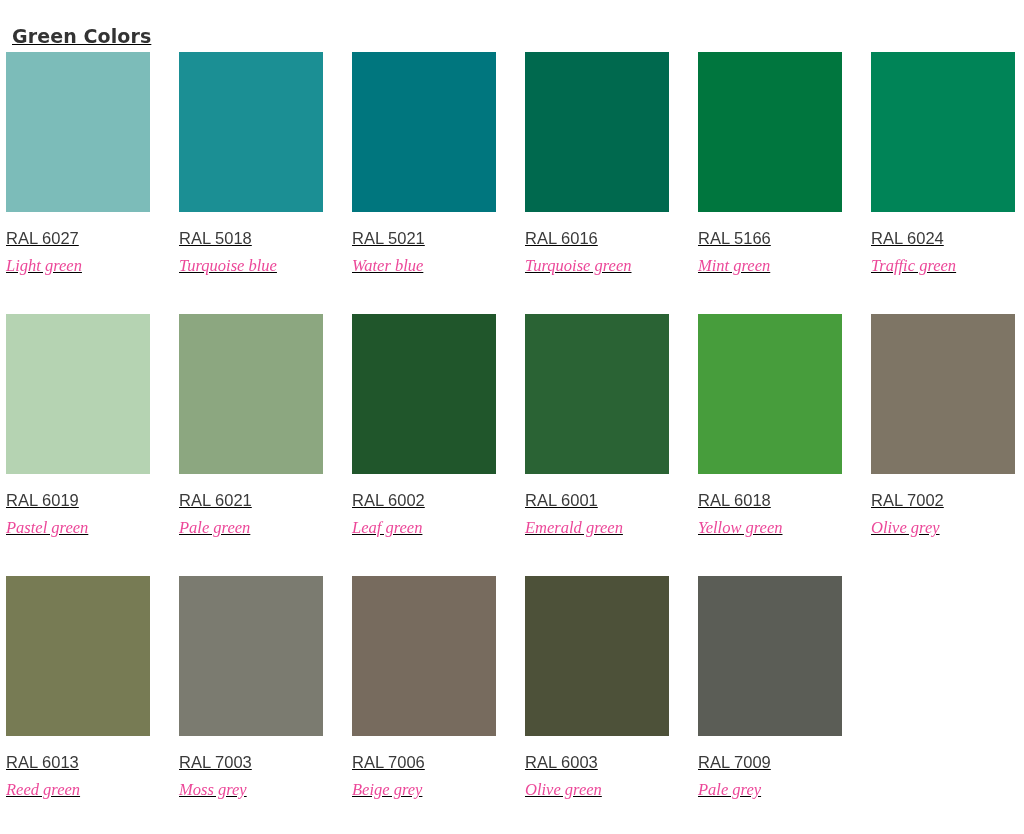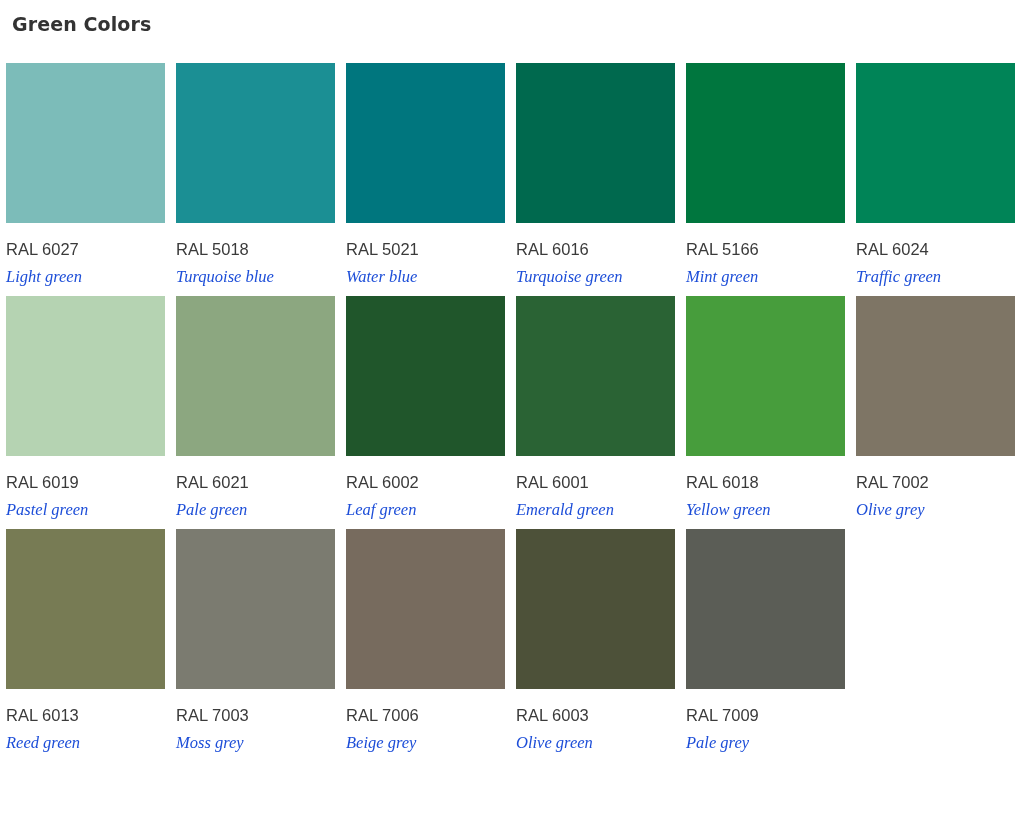--- a/index.html
+++ b/index.html
@@ -13,39 +13,41 @@
     height: 834px;
     font-family: "Liberation Sans", sans-serif;
     -webkit-font-smoothing: antialiased;
     overflow: hidden;
   }
   .page {
     position: relative;
     width: 1024px;
     height: 834px;
     box-sizing: border-box;
-    padding: 0 6px;
+    padding: 12px 6px;
+    text-decoration: underline;
   }
   .page-title {
     font-family: "DejaVu Sans", sans-serif;
     font-size: 19px;
     font-weight: bold;
     color: #333333;
     letter-spacing: 0.1px;
     margin: 0;
     padding: 9px 0 0 6px;
     line-height: 30px;
   }
   .swatch-grid {
     display: grid;
     grid-template-columns: repeat(6, 1fr);
     column-gap: 11px;
     row-gap: 0px;
     padding: 0 3px 0 0;
-    margin-top: 24px;
+    margin-top: 1px;
+    gap: 29px;
   }
   .swatch-cell {
     display: flex;
     flex-direction: column;
     margin-bottom: 10px;
   }
   .swatch-chip {
     width: 100%;
     height: 160px;
     display: block;
@@ -56,21 +58,21 @@
     font-weight: 400;
     color: #3a3a3a;
     line-height: 18px;
     margin-top: 17px;
     white-space: nowrap;
   }
   .swatch-name {
     font-family: "Liberation Serif", "DejaVu Serif", serif;
     font-style: italic;
     font-size: 16.5px;
-    color: #1d4ed8;
+    color: #ec4899;
     line-height: 18px;
     margin-top: 10px;
     white-space: nowrap;
   }
 </style>
 </head>
 <body>
 
 <div class="page">
 

